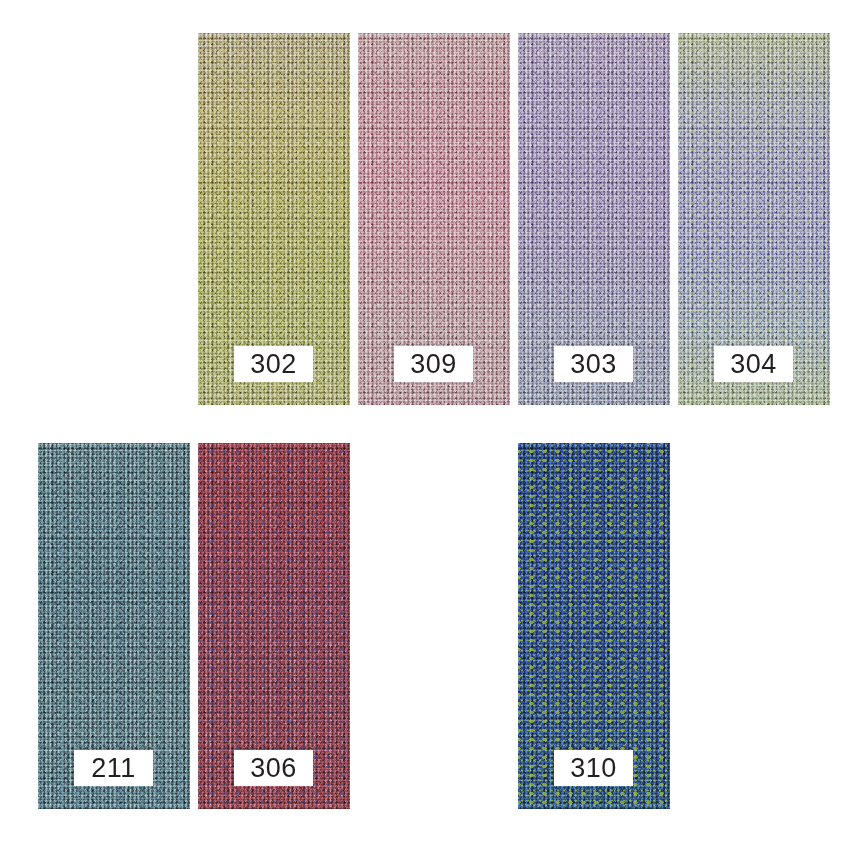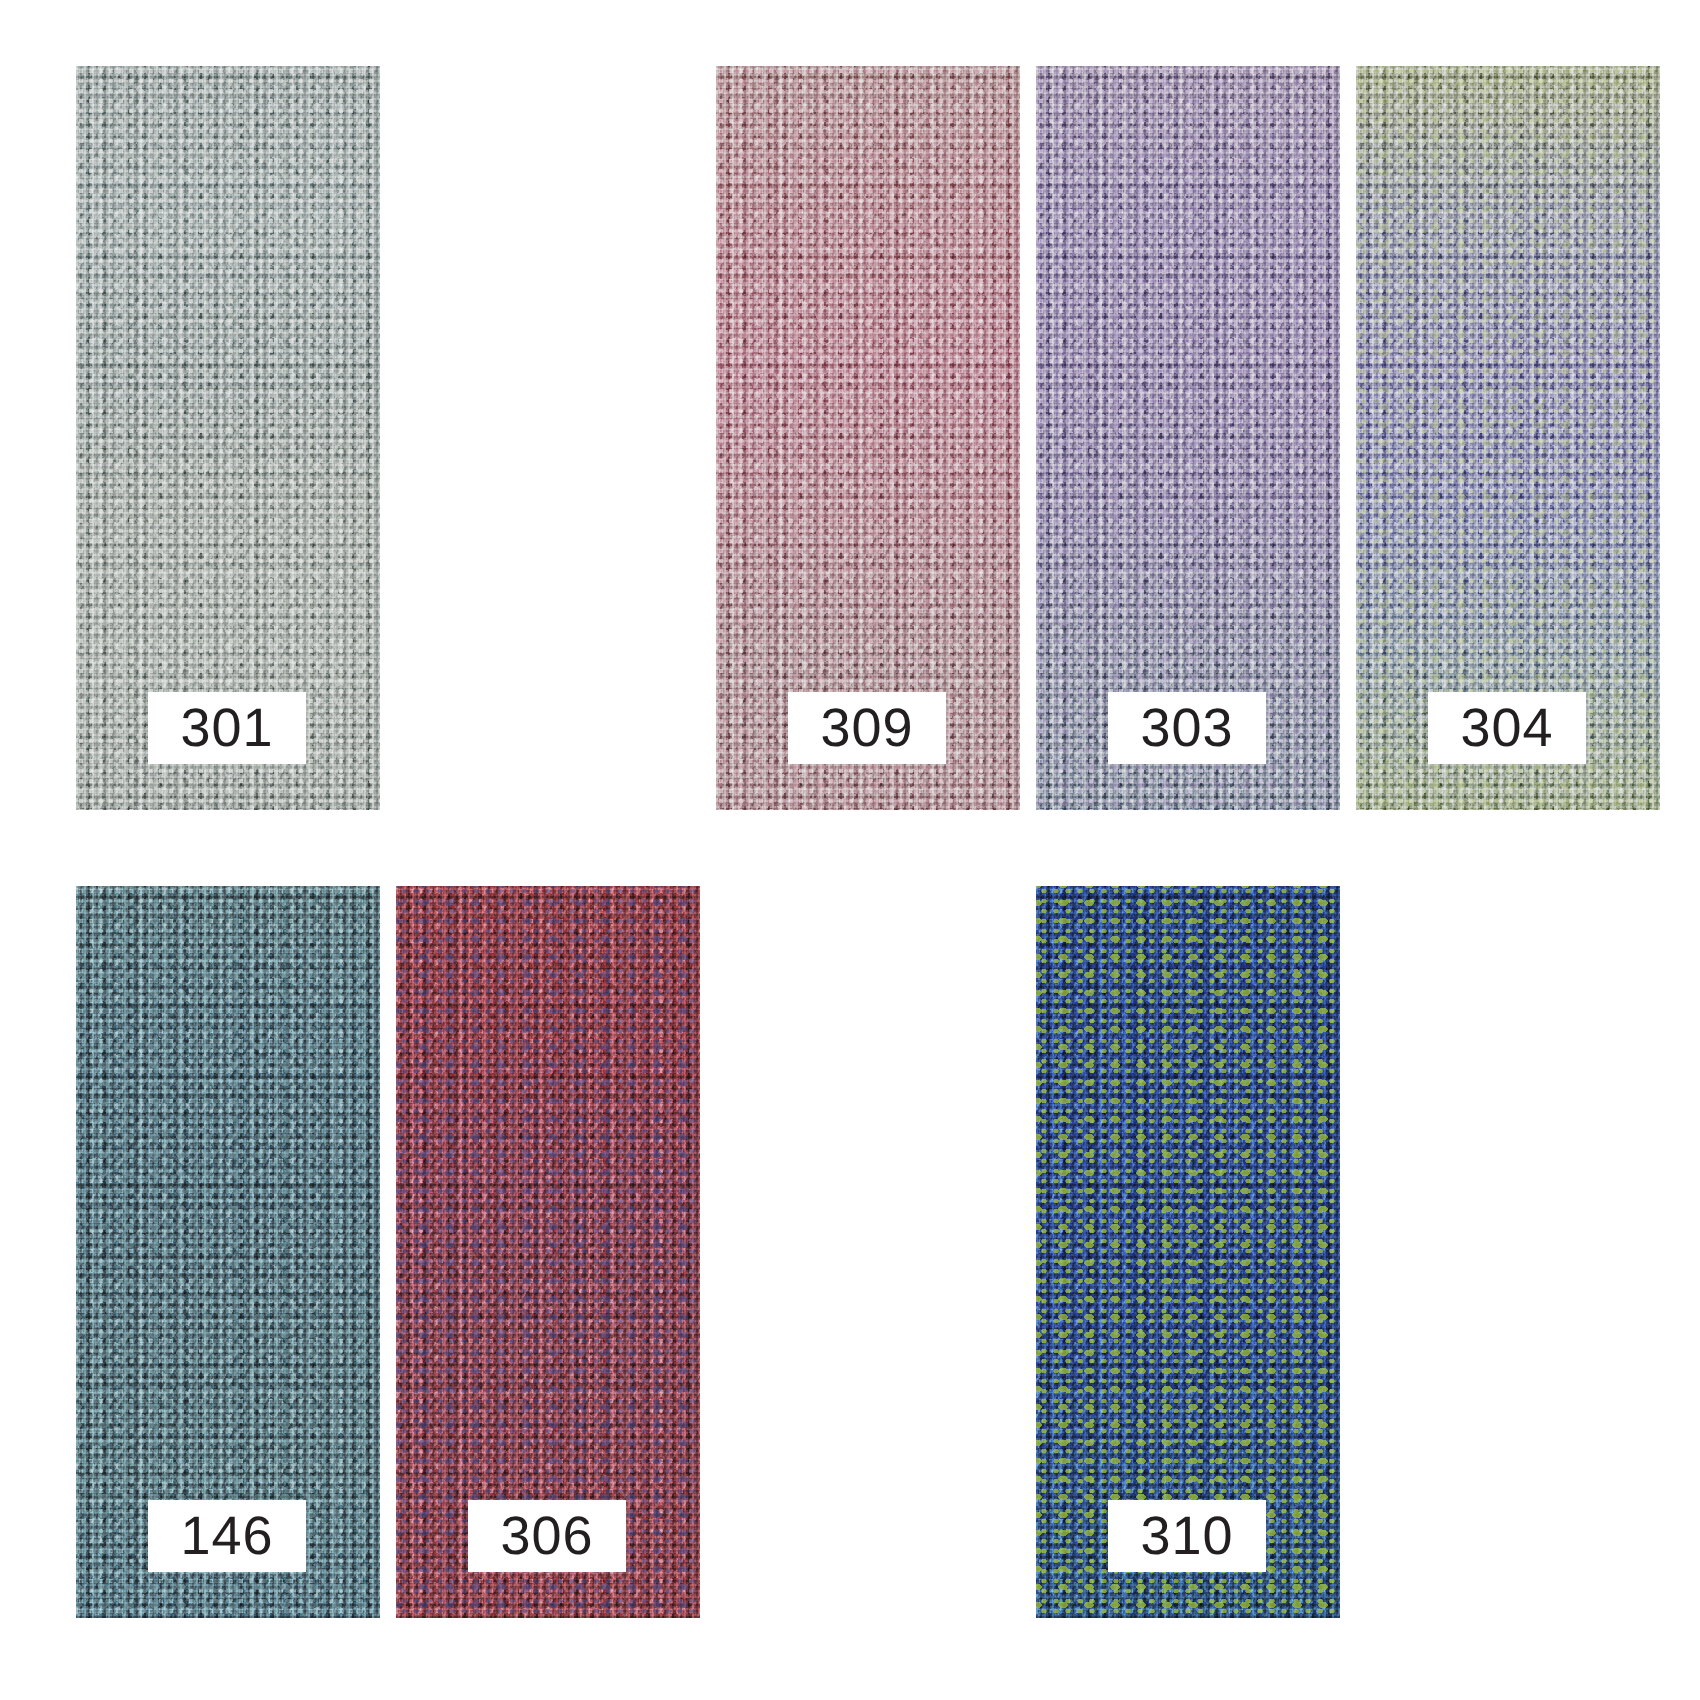--- a/index.html
+++ b/index.html
@@ -115,29 +115,29 @@
     font-weight:400;
     letter-spacing:.5px;
     line-height:1;
     z-index:5;
   }
 </style>
 </head>
 <body>
 
 <div id="board" style="background: rgb(255, 255, 255); width: 850px; height: 850px;">
-    <div class="swatch" style="left: 38px; top: 33px; width: 152px; height: 372px; background: rgb(154, 163, 162);">
-      <div class="grad" style="background: linear-gradient(rgb(159, 168, 167), rgb(165, 174, 174), rgb(158, 167, 166), rgb(168, 174, 170), rgb(170, 176, 172), rgb(163, 169, 166));"></div>
-      <div class="wale"></div>
-      <div class="knit"></div>
-      <div class="knit2"></div>
-      <div class="fleck"></div>
-      <div class="fleck-colour" style="color: rgb(216, 220, 210); opacity: 0.3;"></div>
-      <div class="label" style="background: rgb(255, 255, 255); color: rgb(35, 31, 32); left: 36px; top: 313px; width: 79px; height: 36px;">
-        <span>301</span>
+    <div class="swatch" style="left: 198px; top: 33px; width: 152px; height: 372px; background: rgb(163, 154, 114);">
+      <div class="grad" style="background: linear-gradient(rgb(164, 155, 128), rgb(169, 160, 117), rgb(166, 161, 107), rgb(160, 162, 104), rgb(159, 163, 108), rgb(163, 164, 119));"></div>
+      <div class="wale"></div>
+      <div class="knit"></div>
+      <div class="knit2"></div>
+      <div class="fleck"></div>
+      <div class="fleck-colour" style="color: rgb(207, 208, 122); opacity: 0.42;"></div>
+      <div class="label" style="background: rgb(255, 255, 255); color: rgb(35, 31, 32); left: 36px; top: 313px; width: 79px; height: 36px;">
+        <span>302</span>
       </div>
     </div>
     <div class="swatch" style="left: 358px; top: 33px; width: 152px; height: 372px; background: rgb(180, 144, 149);">
       <div class="grad" style="background: linear-gradient(rgb(179, 152, 154), rgb(182, 143, 150), rgb(185, 140, 152), rgb(181, 145, 153), rgb(174, 151, 155), rgb(176, 150, 154));"></div>
       <div class="wale"></div>
       <div class="knit"></div>
       <div class="knit2"></div>
       <div class="fleck"></div>
       <div class="fleck-colour" style="color: rgb(217, 169, 182); opacity: 0.38;"></div>
       <div class="label" style="background: rgb(255, 255, 255); color: rgb(35, 31, 32); left: 36px; top: 313px; width: 79px; height: 36px;">
@@ -167,21 +167,21 @@
       </div>
     </div>
     <div class="swatch" style="left: 38px; top: 443px; width: 152px; height: 366px; background: rgb(87, 112, 118);">
       <div class="grad" style="background: linear-gradient(rgb(90, 115, 121), rgb(86, 112, 122), rgb(83, 109, 119), rgb(86, 111, 119), rgb(88, 114, 121), rgb(84, 112, 123));"></div>
       <div class="wale"></div>
       <div class="knit"></div>
       <div class="knit2"></div>
       <div class="fleck"></div>
       <div class="fleck-colour" style="color: rgb(143, 184, 191); opacity: 0.4;"></div>
       <div class="label" style="background: rgb(255, 255, 255); color: rgb(35, 31, 32); left: 36px; top: 307px; width: 79px; height: 36px;">
-        <span>146</span>
+        <span>211</span>
       </div>
     </div>
     <div class="swatch" style="left: 198px; top: 443px; width: 152px; height: 366px; background: rgb(141, 67, 73);">
       <div class="grad" style="background: linear-gradient(rgb(140, 65, 71), rgb(138, 64, 72), rgb(134, 67, 79), rgb(132, 69, 79), rgb(135, 68, 77), rgb(138, 67, 74));"></div>
       <div class="wale"></div>
       <div class="knit"></div>
       <div class="knit2"></div>
       <div class="fleck"></div>
       <div class="fleck-colour" style="color: rgb(74, 79, 147); opacity: 0.5;"></div>
       <div class="label" style="background: rgb(255, 255, 255); color: rgb(35, 31, 32); left: 36px; top: 307px; width: 79px; height: 36px;">

